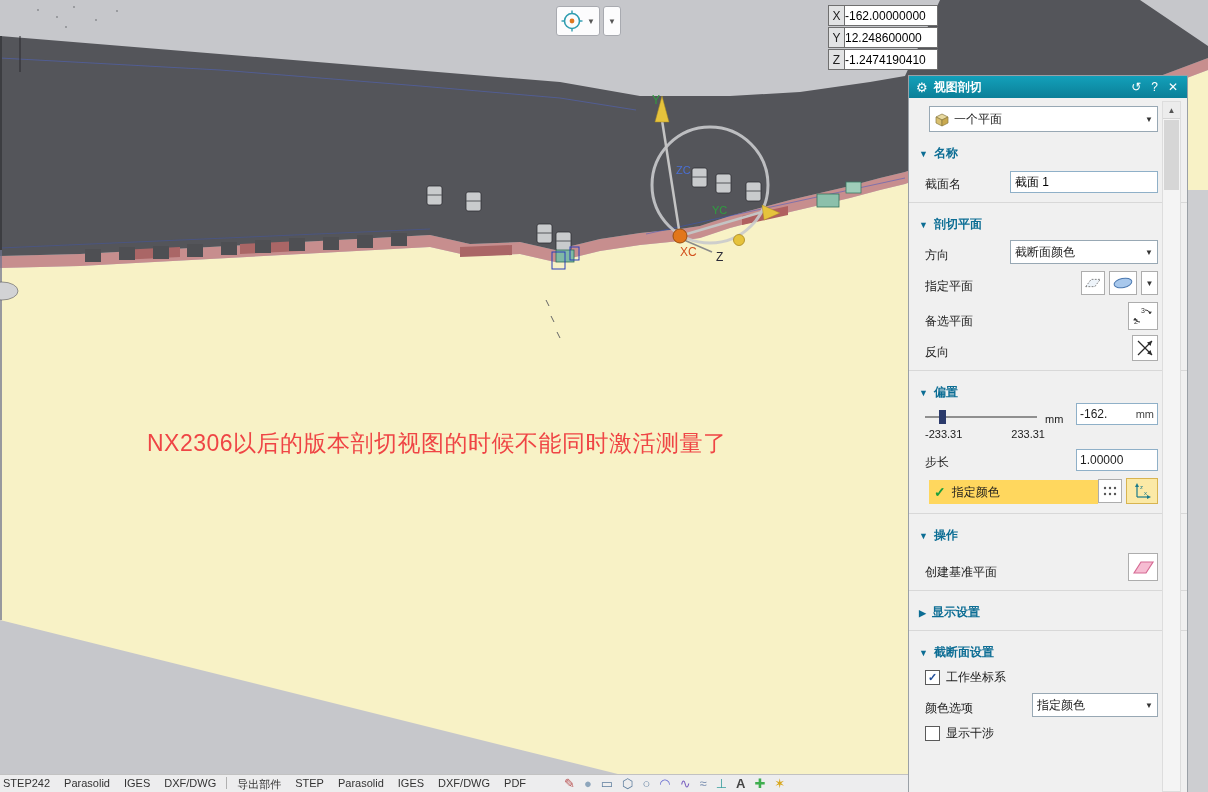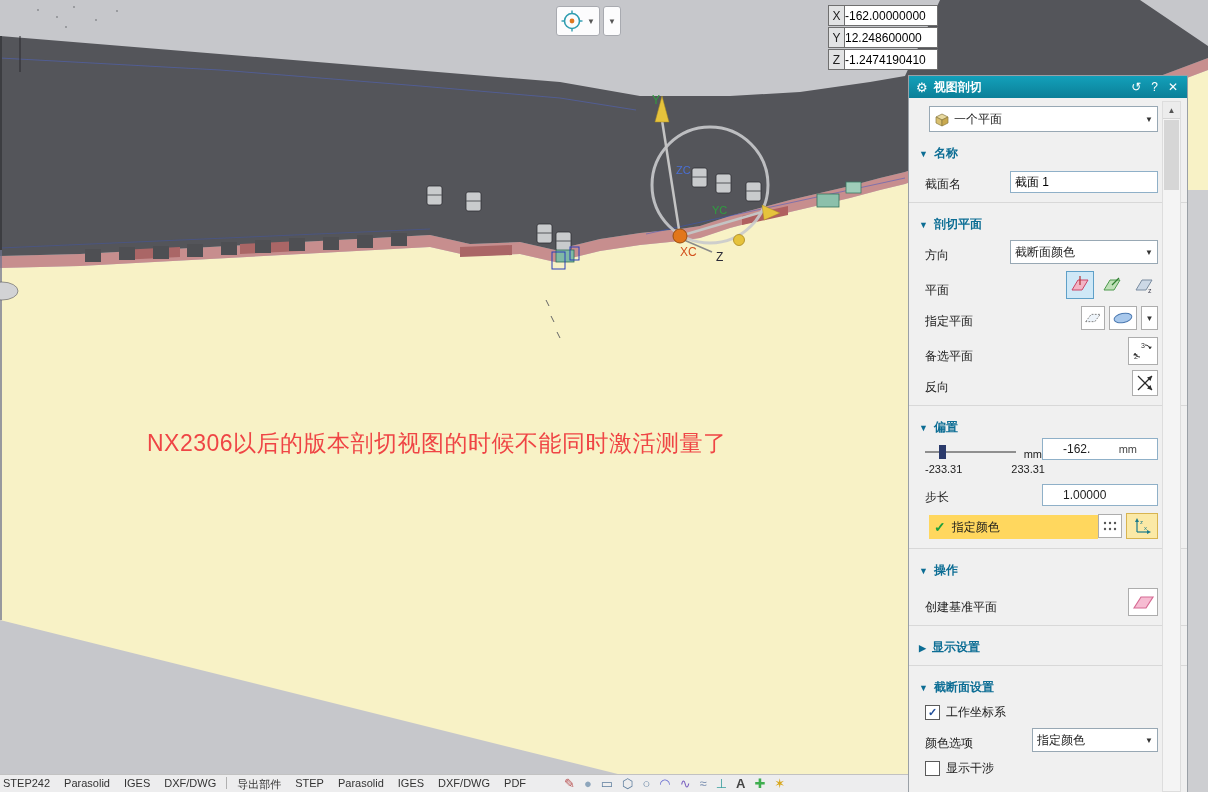--- a/index.html
+++ b/index.html
@@ -37,21 +37,21 @@
   .grp-h{display:flex;align-items:center;gap:6px;margin-top:13px;padding-left:10px;
          color:#0c6d94;font-weight:bold;font-size:12px;height:17px;cursor:pointer;}
   .arrow{font-size:9px;}
   .hline{height:1px;background:#d8d8d8;margin-top:9px;}
   .drow{display:flex;align-items:flex-end;margin-top:7px;padding:0 29px 0 16px;height:24px;}
   .dlabel{font-size:12px;color:#1c1c1c;white-space:nowrap;}
   .ctl{margin-left:auto;display:flex;align-items:center;gap:4px;}
   .tbox{border:1px solid #8fb0c8;height:20px;font-size:12px;padding:0 4px;width:138px;
         font-family:"Liberation Sans",sans-serif;background:#fff;}
   .nfield{width:74px;height:20px;border:1px solid #8fb0c8;background:#fff;display:flex;
-          align-items:center;justify-content:space-between;padding:0 20px;font-size:12px;}
+          align-items:center;justify-content:space-between;padding:0 3px;font-size:12px;}
   .ibtn{background:#fff;border:1px solid #adadad;display:flex;align-items:center;
         justify-content:center;cursor:pointer;}
   .flatbtn{background:transparent;border:1px solid transparent;}
   .plane-sel{background:#cfe8f7;border:1px solid #5fa0c8;}
   .csys-btn{background:#fbe9a6;border:1px solid #d8b450;}
   .slider{position:relative;width:112px;height:16px;}
   .slider-track{position:absolute;left:0;right:0;top:7px;height:2px;background:#8f8f8f;}
   .slider-handle{position:absolute;left:14px;top:1px;width:7px;height:14px;background:#2b3a6b;cursor:pointer;}
   .unit{font-size:11px;color:#222;margin-left:8px;}
   .minmax{display:flex;justify-content:space-between;width:120px;margin:3px 0 0 16px;
@@ -256,43 +256,20 @@
       </div>
       <div class="drow">
         <span class="dlabel">方向</span>
         <span class="ctl">
           <span class="combo" style="width:140px">
             <span class="cv">截断面颜色</span>
             <span class="caret2">▼</span>
           </span>
         </span>
       </div>
-      <div class="drow" style="height:28px">
-        <span class="dlabel">平面</span>
-        <span class="ctl">
-          <span class="ibtn plane-sel" style="width:26px;height:26px">
-            <svg width="24" height="24" viewBox="0 0 24 24">
-              <polygon points="4,17 10,7 20,7 14,17" fill="#f2b4c4" stroke="#cc4466" stroke-width="1"></polygon>
-              <line x1="12" y1="12" x2="12" y2="3" stroke="#b23030" stroke-width="1.2"></line>
-            </svg>
-          </span>
-          <span class="ibtn flatbtn" style="width:26px;height:26px">
-            <svg width="24" height="24" viewBox="0 0 24 24">
-              <polygon points="4,17 10,7 20,7 14,17" fill="#bfe0b8" stroke="#4d9a4d" stroke-width="1"></polygon>
-              <line x1="12" y1="12" x2="19" y2="5" stroke="#2f7f2f" stroke-width="1.2"></line>
-            </svg>
-          </span>
-          <span class="ibtn flatbtn" style="width:26px;height:26px">
-            <svg width="24" height="24" viewBox="0 0 24 24">
-              <polygon points="4,17 10,7 20,7 14,17" fill="#ccd8e6" stroke="#7a8ca0" stroke-width="1"></polygon>
-              <text x="16" y="20" font-size="7" fill="#445">z</text>
-            </svg>
-          </span>
-        </span>
-      </div>
       <div class="drow">
         <span class="dlabel">指定平面</span>
         <span class="ctl">
           <span class="ibtn" style="width:22px;height:22px">
             <svg width="20" height="20" viewBox="0 0 22 20">
               <polygon points="3,14 9,6 19,6 13,14" fill="#eef4fa" stroke="#777" stroke-width="1" stroke-dasharray="2,1.5"></polygon>
             </svg>
           </span>
           <span class="ibtn" style="width:26px;height:22px">
             <svg width="22" height="18" viewBox="0 0 22 18">

